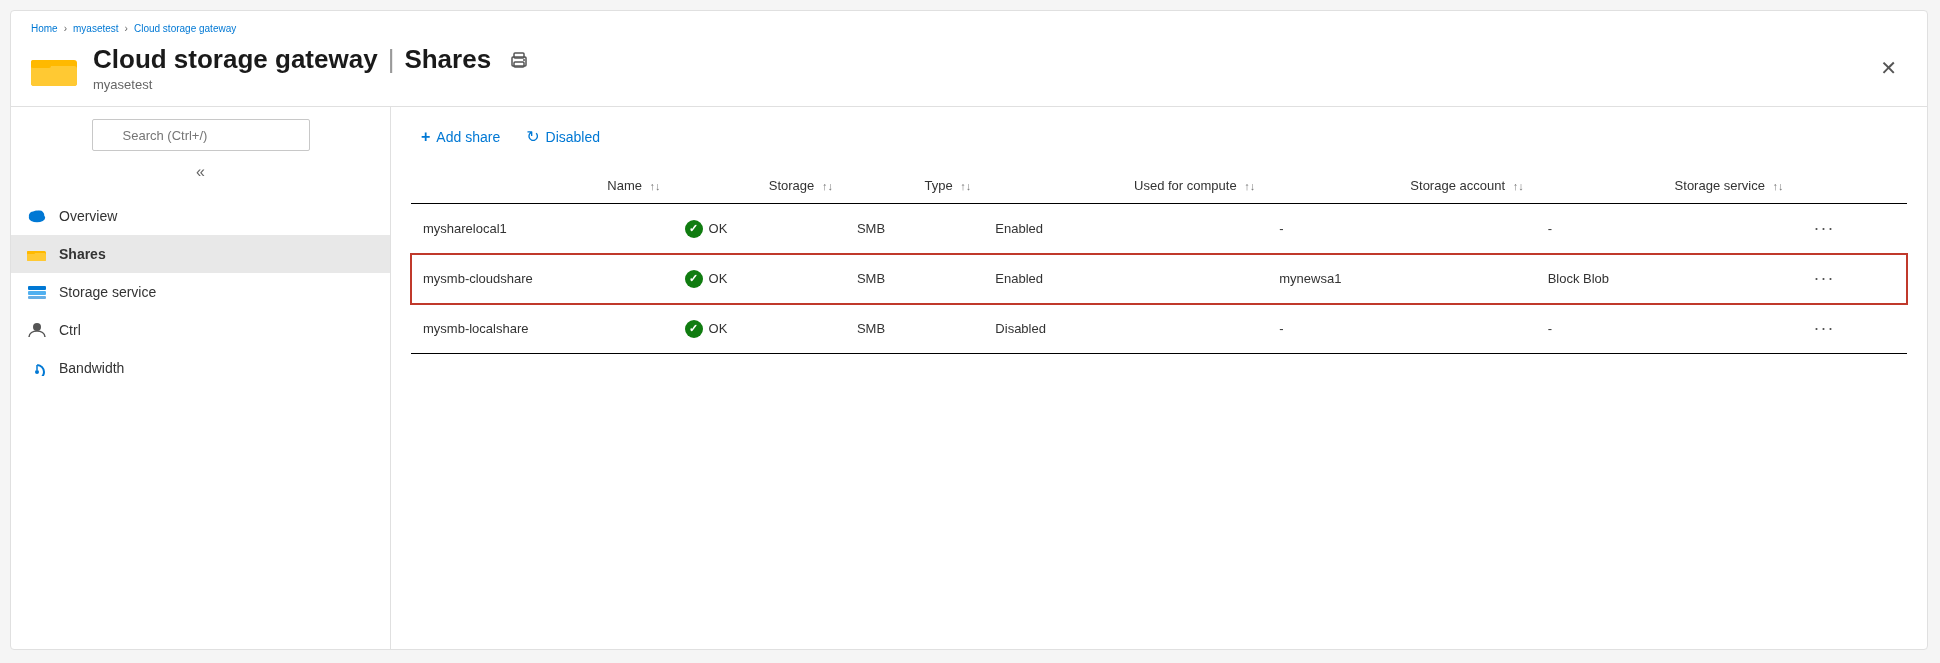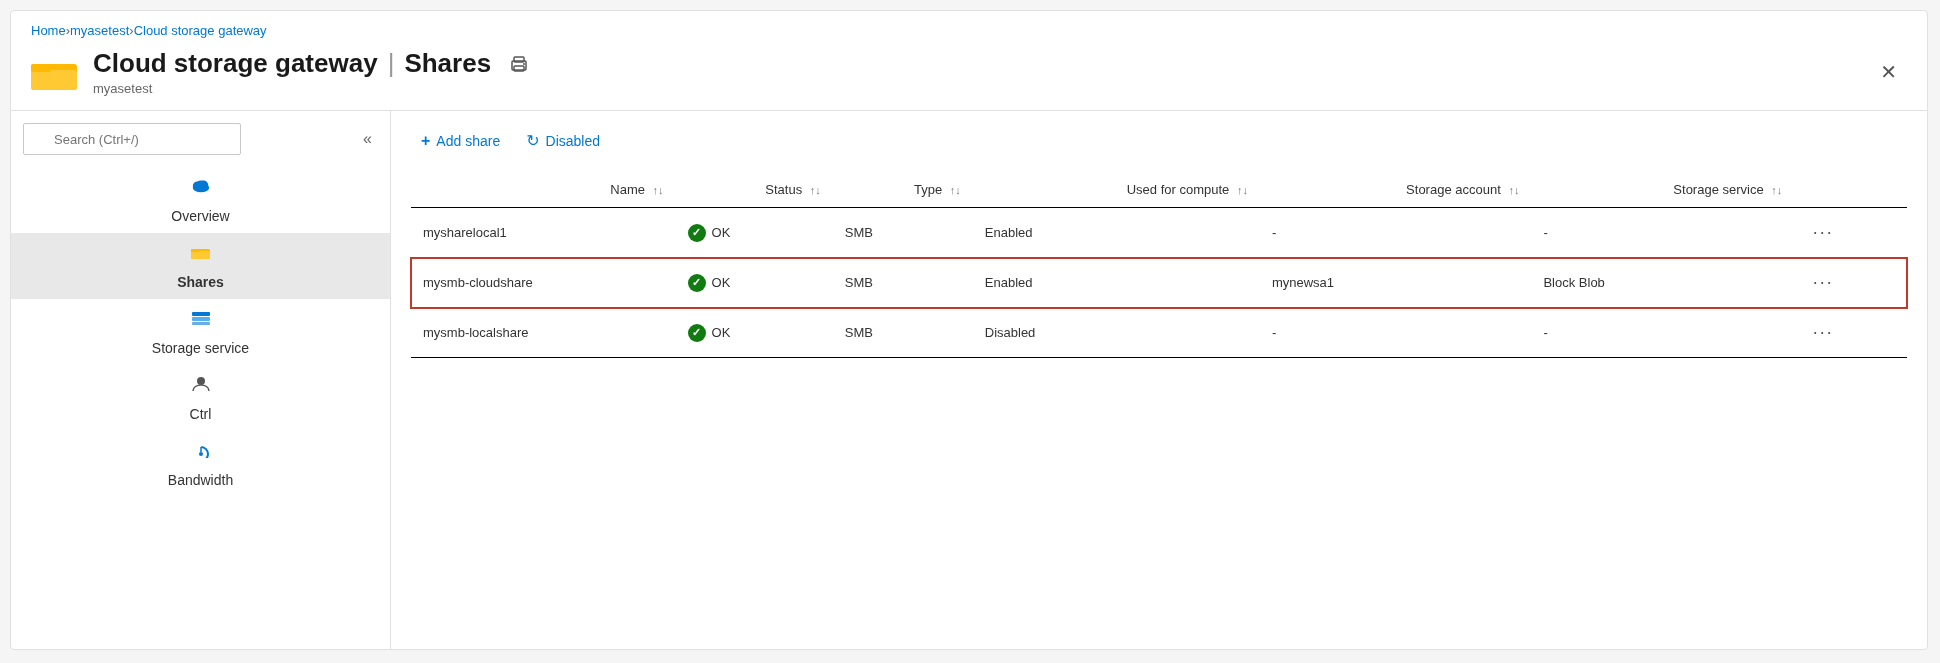--- a/index.html
+++ b/index.html
@@ -19,21 +19,22 @@
       width: 1918px;
       min-height: 640px;
       display: flex;
       flex-direction: column;
     }
     
     .breadcrumb-bar {
       padding: 12px 20px 4px 20px;
       display: flex;
       align-items: center;
-      font-size: 13px;
+      gap: 6px;
+      font-size: 10px;
     }
     .breadcrumb-link {
       color: #0078d4;
       cursor: pointer;
       text-decoration: none;
     }
     .breadcrumb-separator {
       color: #666;
     }
     .breadcrumb-current {
@@ -109,20 +110,21 @@
       width: 380px;
       min-width: 380px;
       border-right: 1px solid #e0e0e0;
       padding: 12px 0;
     }
     .search-bar {
       margin: 0 12px 12px 12px;
       display: flex;
       align-items: center;
       gap: 8px;
+      flex-direction: column;
     }
     .search-input {
       flex: 1;
       height: 32px;
       border: 1px solid #c8c8c8;
       border-radius: 2px;
       padding: 0 10px 0 30px;
       font-size: 13px;
       color: #555;
       background: #fff;
@@ -150,21 +152,20 @@
       padding: 4px 6px;
     }
     .nav-item {
       display: flex;
       align-items: center;
       gap: 12px;
       padding: 9px 16px;
       cursor: pointer;
       font-size: 14px;
       color: #333;
-      flex-direction: column;
     }
     .nav-item.active {
       background: #e8e8e8;
       font-weight: 600;
     }
     .nav-icon {
       width: 20px;
       height: 20px;
       display: flex;
       align-items: center;
@@ -373,21 +374,21 @@
       </div>
 
       <table class="data-table">
         <thead>
           <tr>
             <th>
               <span>Name</span>
               <span class="sort-icon">↑↓</span>
             </th>
             <th>
-              <span>Status</span>
+              <span>Storage</span>
               <span class="sort-icon">↑↓</span>
             </th>
             <th>
               <span>Type</span>
               <span class="sort-icon">↑↓</span>
             </th>
             <th>
               <span>Used for compute</span>
               <span class="sort-icon">↑↓</span>
             </th>

